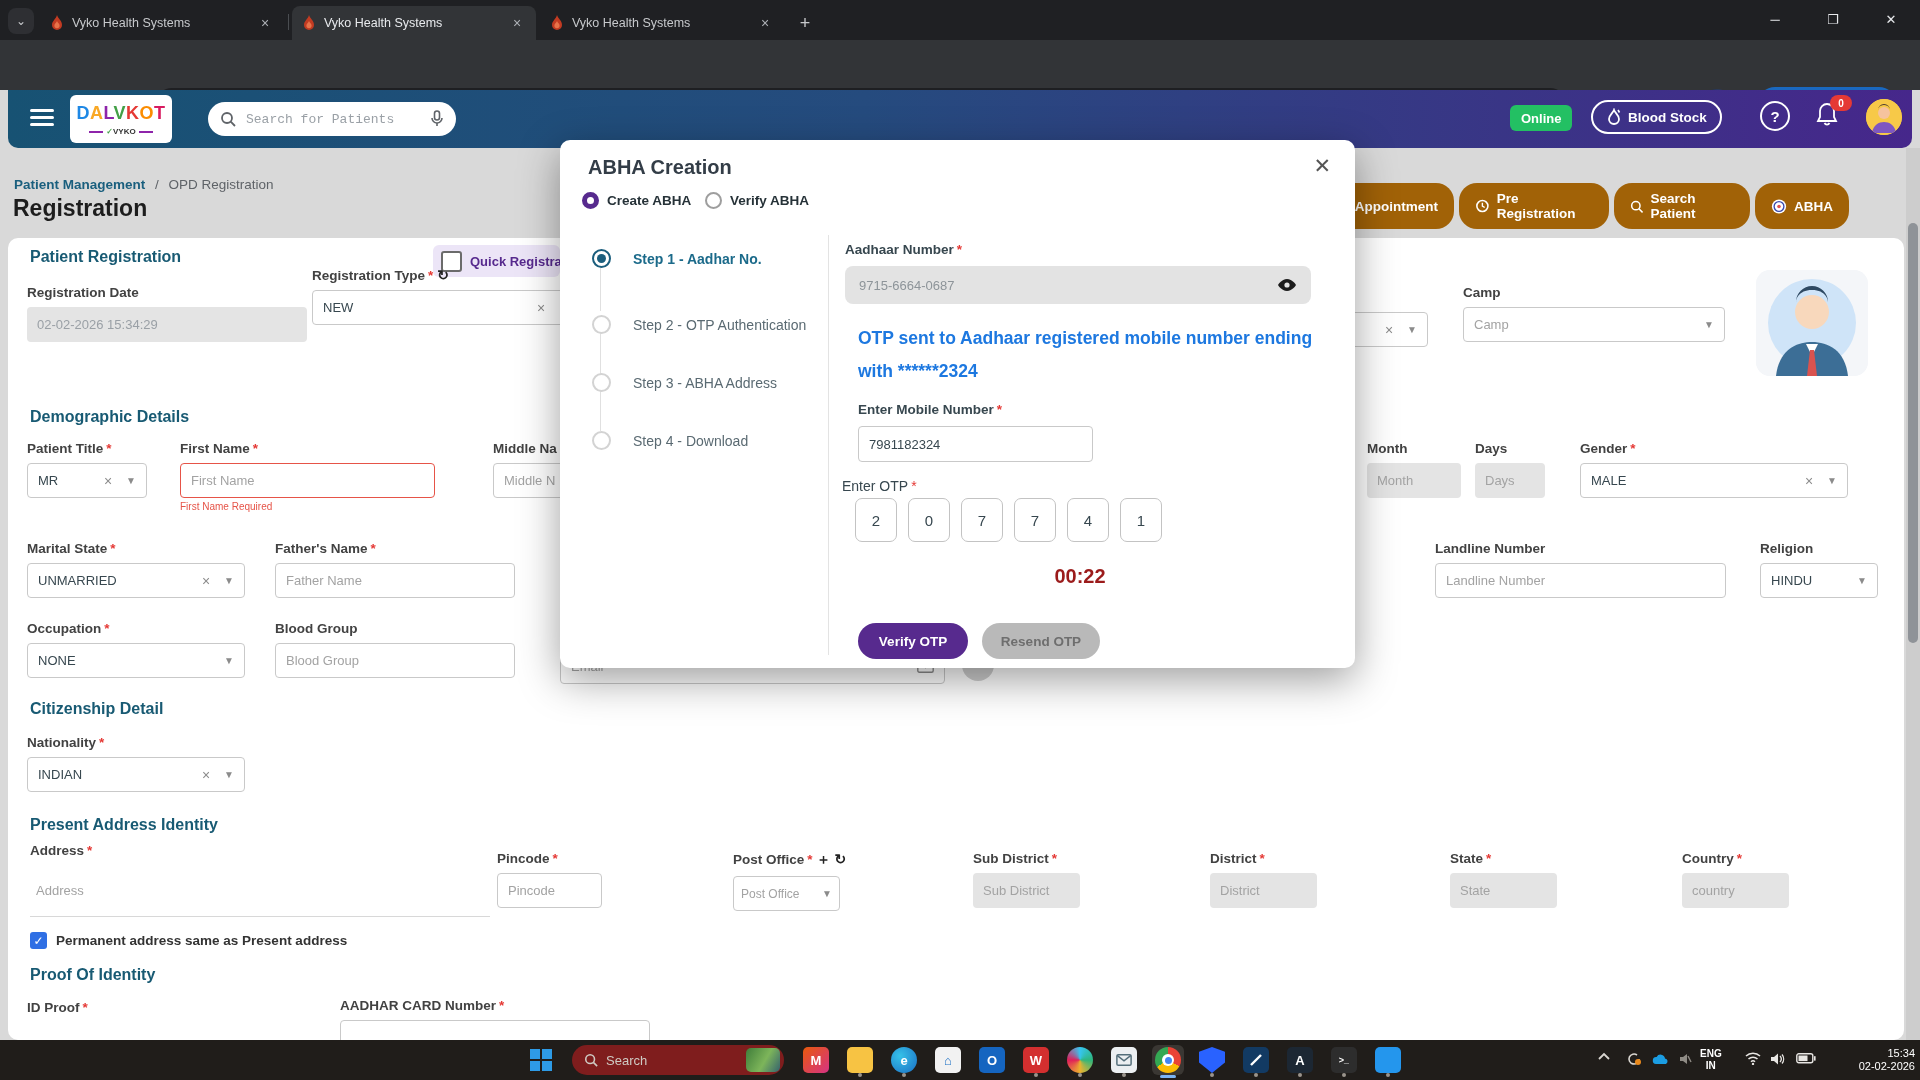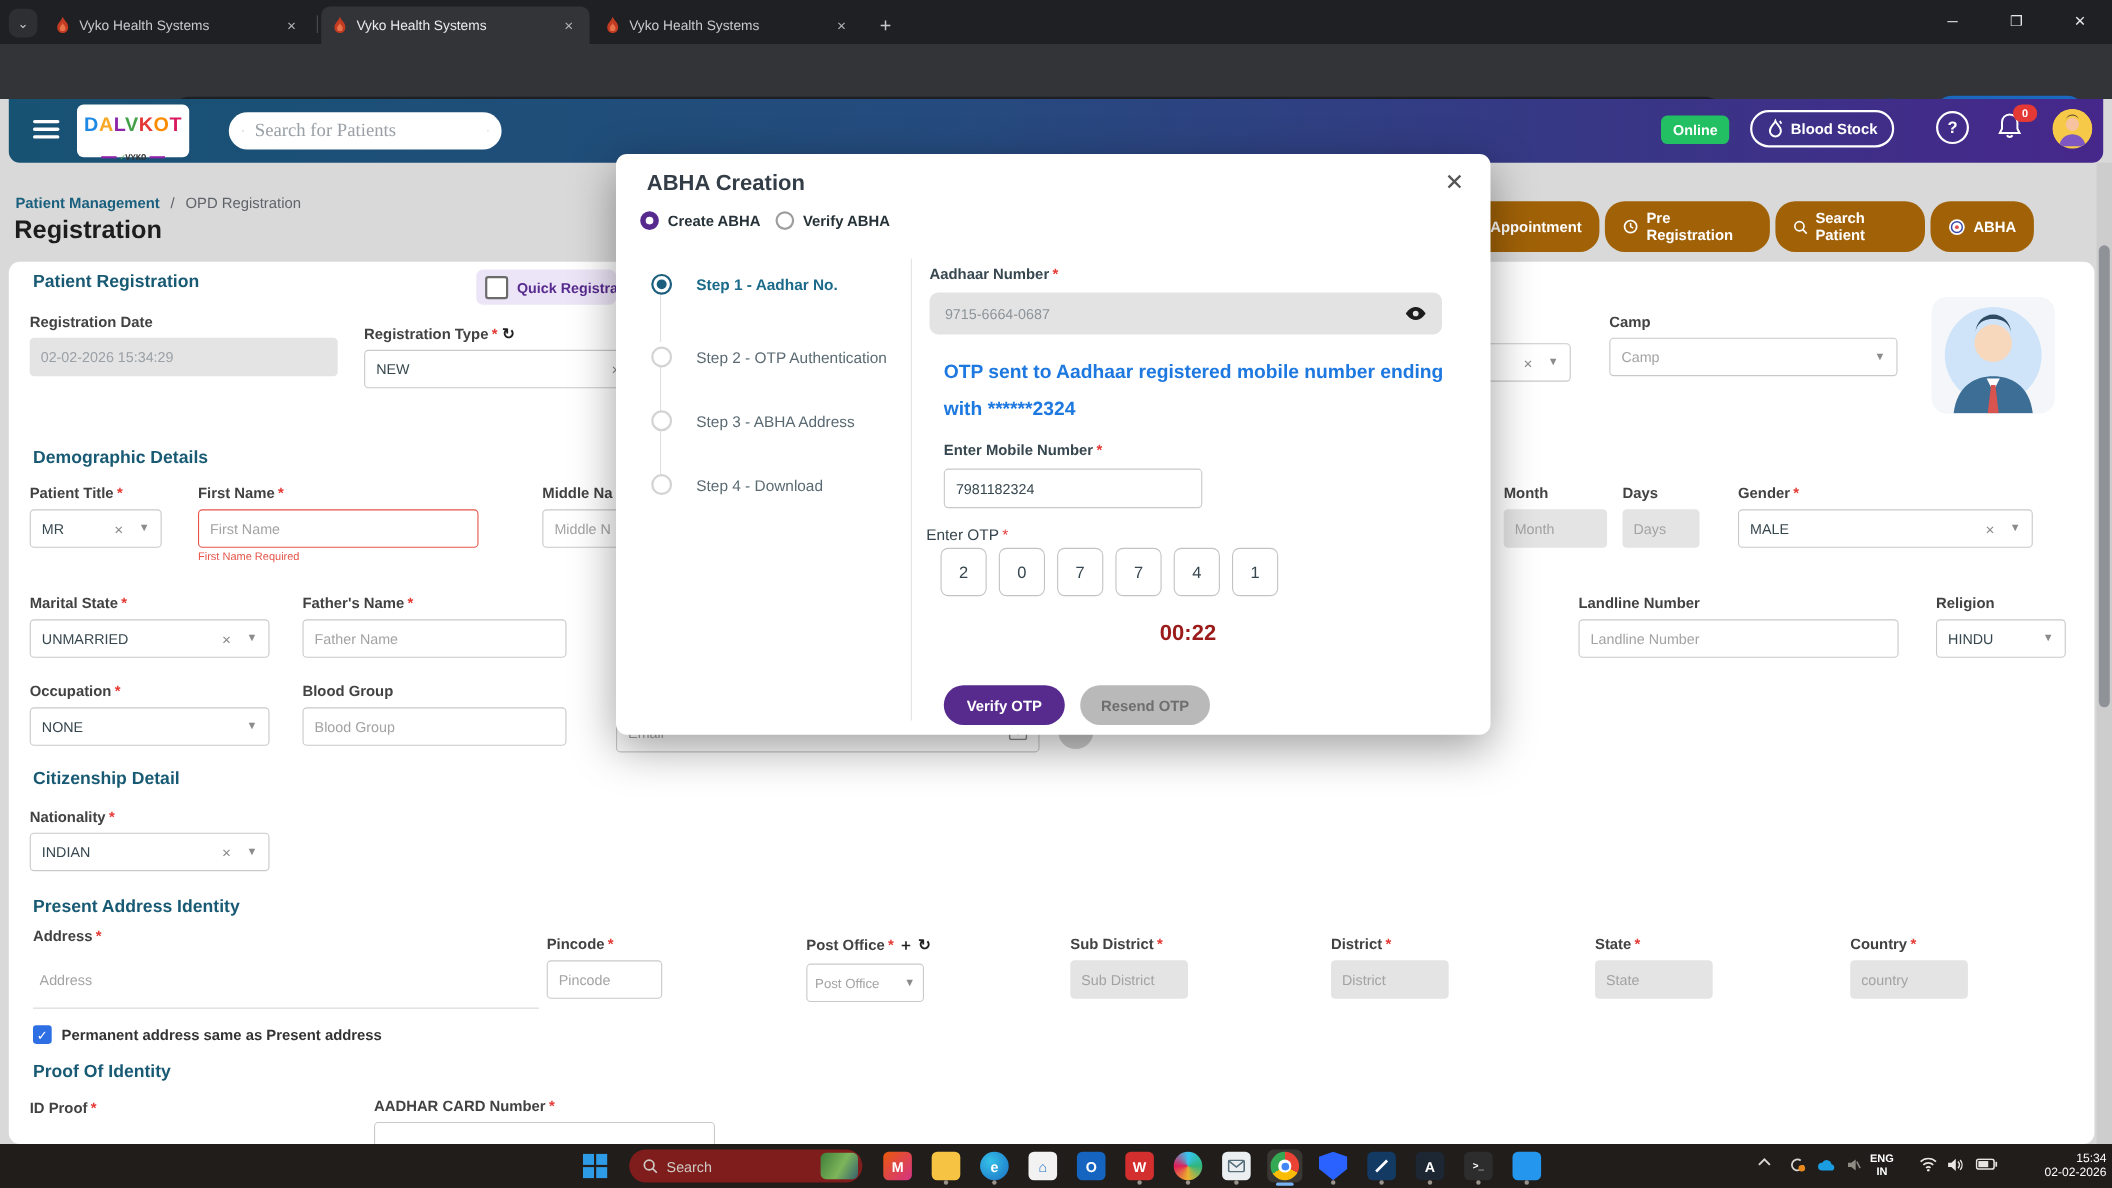--- a/index.html
+++ b/index.html
@@ -29,24 +29,24 @@
   .actpill .kebab{margin-left:10px;font-size:15px;letter-spacing:0;}
   .tbi{position:absolute;top:53px;color:#cfd2d6;}
 
   
   .appheader{position:absolute;left:8px;top:90px;width:1904px;height:58px;border-radius:0 0 10px 10px;
     background:linear-gradient(90deg,#175273 0%,#254b7e 45%,#46278b 100%);}
   .burger{position:absolute;left:22px;top:19px;width:24px;}
   .burger div{height:3px;background:#fff;border-radius:2px;margin-bottom:4px;}
   .logocard{position:absolute;left:62px;top:5px;width:102px;height:48px;background:#fff;border-radius:6px;text-align:center;padding-top:8px;box-sizing:border-box;}
   .logocard .l1{font-size:18px;font-weight:bold;letter-spacing:.5px;}
-  .logocard .l2{font-size:8px;font-weight:bold;color:#333;margin-top:14px;font-family:Liberation Mono, monospace;}
+  .logocard .l2{font-size:8px;font-weight:bold;color:#333;margin-top:3px;}
   .logocard .dash{display:inline-block;width:14px;height:2px;background:#8e24aa;vertical-align:middle;margin:0 3px;}
   .hsearch{position:absolute;left:200px;top:12px;width:248px;height:34px;background:#fff;border-radius:17px;display:flex;align-items:center;padding:0 12px;box-sizing:border-box;}
-  .hsearch input{border:none;outline:none;flex:1;font-size:17px;margin-left:8px;font-family:Liberation Serif, serif;color:#4c1d95;}
+  .hsearch input{border:none;outline:none;flex:1;font-size:13px;margin-left:8px;font-family:Liberation Mono, monospace;color:#4c1d95;}
   .hsearch input::placeholder{color:#9aa0a6;}
   .online{position:absolute;left:1502px;top:15px;height:26px;border-radius:6px;background:#23c063;color:#fff;font-weight:bold;font-size:13px;display:flex;align-items:center;padding:0 11px;}
   .bstock{position:absolute;left:1583px;top:10px;height:34px;border:2px solid #fff;border-radius:20px;color:#fff;font-weight:bold;font-size:13.5px;display:flex;align-items:center;padding:0 13px;box-sizing:border-box;}
   .helpc{position:absolute;left:1752px;top:11px;width:30px;height:30px;border:2px solid #fff;border-radius:50%;color:#fff;font-weight:bold;font-size:15px;display:flex;align-items:center;justify-content:center;box-sizing:border-box;}
   .bellw{position:absolute;left:1806px;top:11px;width:34px;height:32px;}
   .badge{position:absolute;right:-4px;top:-6px;min-width:16px;height:16px;border-radius:8px;background:#e53935;color:#fff;font-size:10px;font-weight:bold;display:flex;align-items:center;justify-content:center;padding:0 3px;}
   .havatar{position:absolute;left:1858px;top:9px;width:36px;height:36px;border-radius:50%;background:#f7c948;overflow:hidden;}
 
   
   .crumb{position:absolute;left:14px;top:177px;font-size:13.5px;}
@@ -298,21 +298,21 @@
 
   <div class="quick">
     <span class="cb"></span>
     <span class="ql">Quick Registra</span>
   </div>
 
   <div class="fld" style="left:27px;top:285px;width:280px;">
     <div class="lbl"><span>Registration Date</span></div>
     <input class="inp dis" value="02-02-2026 15:34:29" style="">
   </div>
-  <div class="fld" style="left:312px;top:295px;width:268px;margin-left:19px;">
+  <div class="fld" style="left:312px;top:267px;width:268px;">
     <div class="lbl"><span>Registration Type</span><span class="req">*</span><span class="refic">↻</span></div>
     <div class="sel">
       <span class="val">NEW</span>
       <span class="clr">×</span>
       <span class="car">▼</span>
     </div>
   </div>
   <div class="fld" style="left:1310px;top:312px;width:118px;">
     <div class="sel">
       <span class="val"></span>

